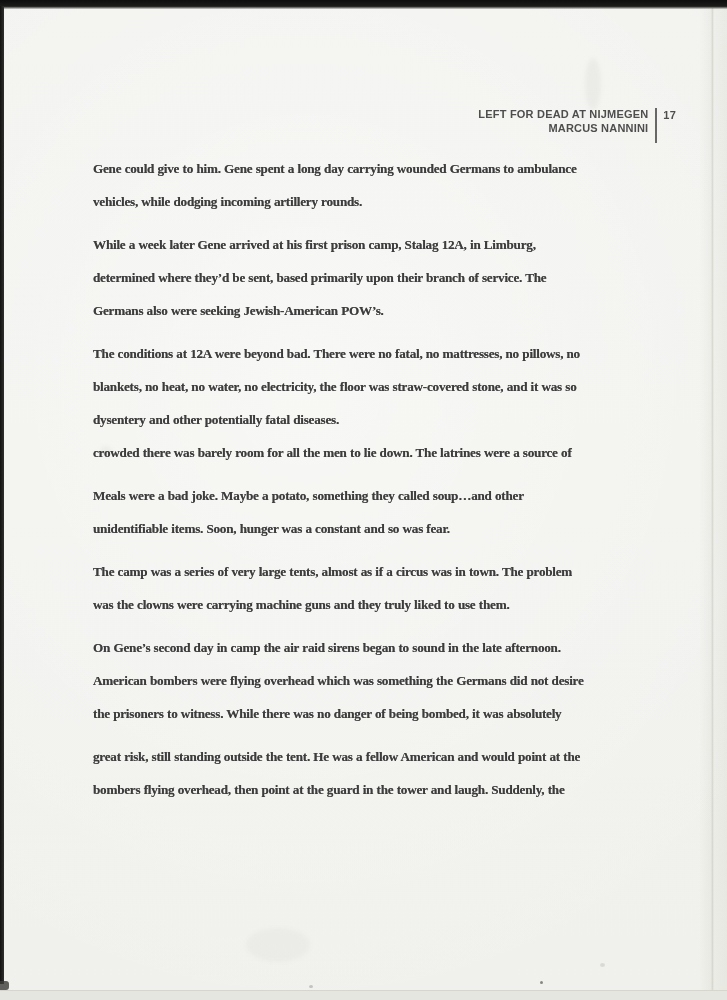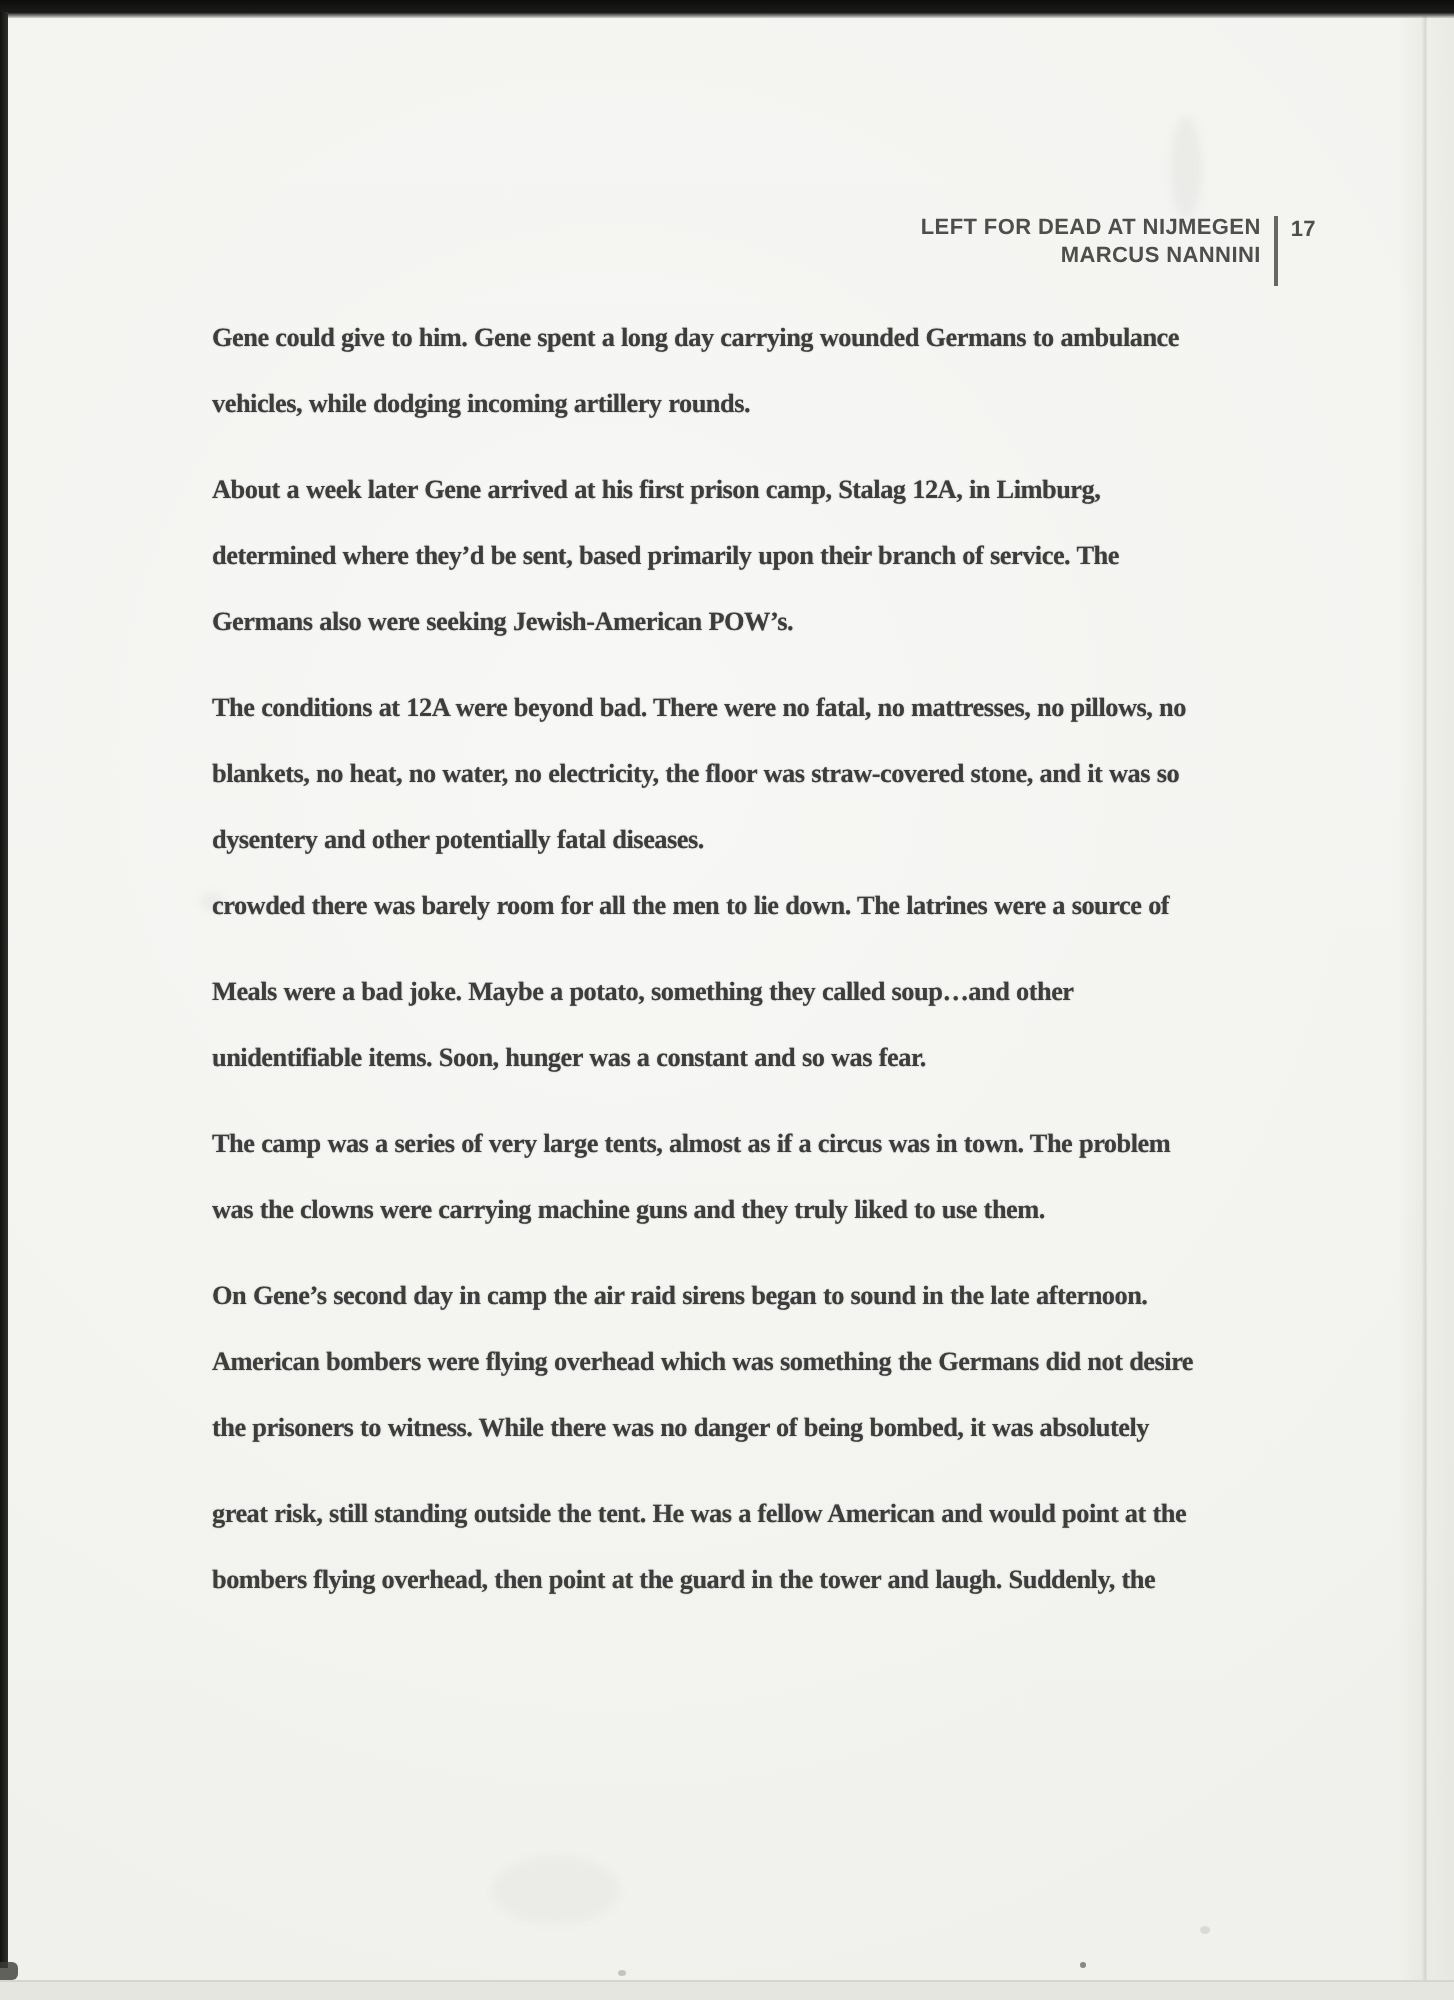--- a/index.html
+++ b/index.html
@@ -48,21 +48,21 @@
   .smudge.sm-header   { left: 585px; top: 58px;  width: 16px; height: 52px; }
   .smudge.sm-mid      { left: 100px; top: 446px; width: 12px; height: 10px; }
   .smudge.sm-bottom   { left: 246px; top: 928px; width: 64px; height: 34px; background: rgba(95,95,82,0.035); }
   .speck { position: absolute; border-radius: 50%; }
   .speck.sp-1 { left: 540px; top: 981px; width: 3px; height: 3px; background: rgba(50,50,45,0.55); }
   .speck.sp-2 { left: 309px; top: 985px; width: 4px; height: 3px; background: rgba(60,60,55,0.25); }
   .speck.sp-3 { left: 600px; top: 963px; width: 5px; height: 4px; background: rgba(60,60,55,0.12); }
 
   
   .running-header {
-    position: absolute; top: 107px; right: 69px;
+    position: absolute; top: 107px; right: 51px;
     display: flex; align-items: flex-start;
     font-family: "Liberation Sans", sans-serif;
     font-size: 11px; font-weight: 700;
     color: var(--header-ink, #4e4e4e);
     letter-spacing: 0.2px;
     justify-content: flex-end;
   }
   .header-text { text-align: right; line-height: 14px; }
   .header-divider {
     width: 2px; height: 35px; margin: 1px 6px 0 7px;
@@ -71,21 +71,21 @@
   .page-number { line-height: 14px; padding-top: 1px; }
 
   
   .page-body {
     position: absolute; left: 90px; top: 152px; width: 552px;
     font-size: 13.2px; font-weight: 700;
     color: var(--ink, #3d3d3d);
     letter-spacing: -0.25px; word-spacing: 0.3px;
     text-shadow: 0 0 0.6px rgba(61,61,61,0.65);
   }
-  .para { margin: 0 0 10px 16px; }
+  .para { margin: 0 0 10px 3px; }
   .line { display: block; line-height: 33px; white-space: nowrap; }
 </style>
 </head>
 <body>
 
 <div class="scan-page">
 
   <div class="edge-top"></div>
   <div class="edge-left"></div>
   <div class="edge-right"></div>
@@ -106,21 +106,21 @@
     <div class="header-divider"></div>
     <div class="page-number">17</div>
   </header>
 
   <main class="page-body">
       <p class="para">
         <span class="line">Gene could give to him. Gene spent a long day carrying wounded Germans to ambulance</span>
         <span class="line">vehicles, while dodging incoming artillery rounds.</span>
       </p>
       <p class="para">
-        <span class="line">About a week later Gene arrived at his first prison camp, Stalag 12A, in Limburg,</span>
+        <span class="line">While a week later Gene arrived at his first prison camp, Stalag 12A, in Limburg,</span>
         <span class="line">determined where they’d be sent, based primarily upon their branch of service. The</span>
         <span class="line">Germans also were seeking Jewish-American POW’s.</span>
       </p>
       <p class="para">
         <span class="line">The conditions at 12A were beyond bad. There were no fatal, no mattresses, no pillows, no</span>
         <span class="line">blankets, no heat, no water, no electricity, the floor was straw-covered stone, and it was so</span>
         <span class="line">dysentery and other potentially fatal diseases.</span>
         <span class="line">crowded there was barely room for all the men to lie down. The latrines were a source of</span>
       </p>
       <p class="para">

